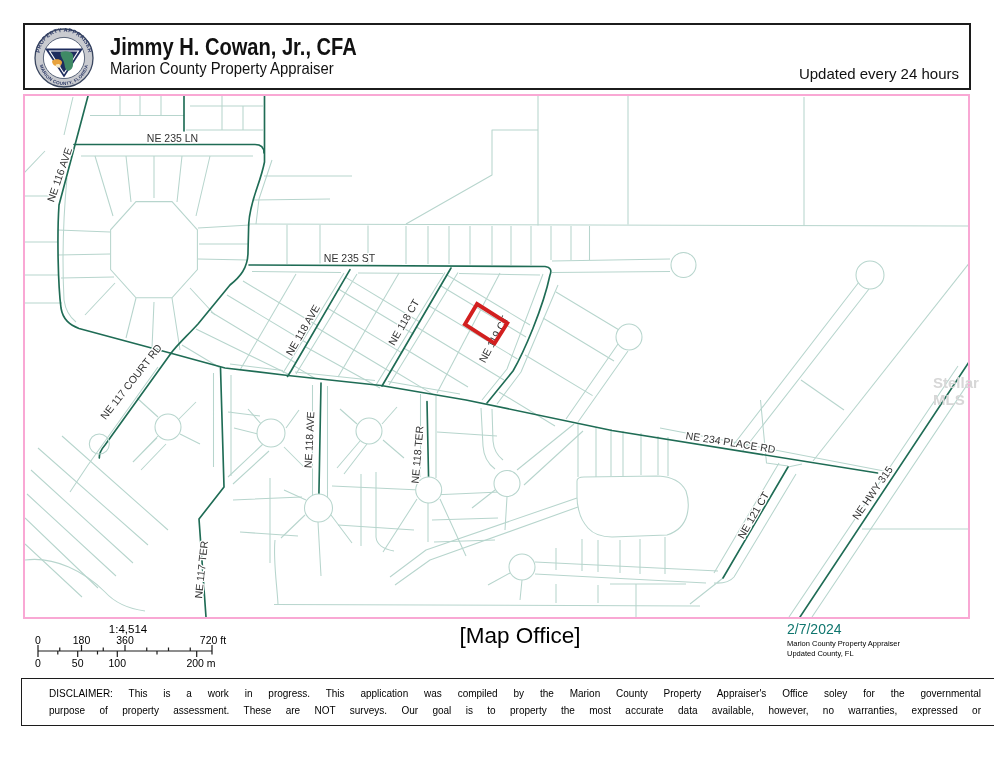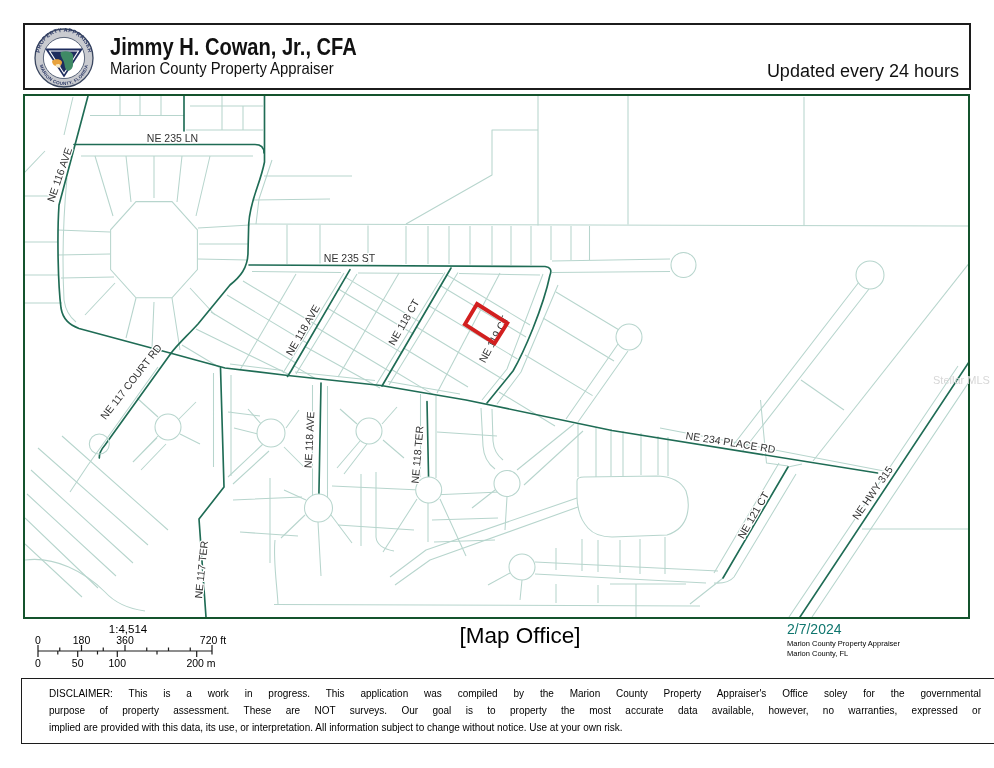--- a/index.html
+++ b/index.html
@@ -1,29 +1,29 @@
 <!DOCTYPE html>
 <html><head>
 <meta charset="utf-8">
 <style>
 html,body{margin:0;padding:0;background:#fff;}
 body{width:994px;height:768px;position:relative;font-family:"Liberation Sans",sans-serif;overflow:hidden;}
 .abs{position:absolute;}
 #hdr{left:23px;top:23px;width:944px;height:63px;border:2px solid #1c1c1c;}
 #hdr h1{position:absolute;left:85px;top:9px;margin:0;font-size:23.5px;font-weight:bold;color:#111;transform:scaleX(0.855);transform-origin:0 0;white-space:nowrap;}
 #hdr h2{position:absolute;left:85px;top:34px;margin:0;font-size:16.5px;font-weight:normal;color:#111;transform:scaleX(0.9);transform-origin:0 0;white-space:nowrap;}
-#upd{position:absolute;right:10px;bottom:6px;font-size:18px;color:#111;}
-#map{left:23px;top:94px;width:943px;height:521px;border:2px solid #14532d;background:#fff;}
+#upd{position:absolute;right:10px;bottom:6px;font-size:15px;color:#111;}
+#map{left:23px;top:94px;width:943px;height:521px;border:2px solid #f9a8d4;background:#fff;}
 #title{left:400px;top:623px;width:240px;text-align:center;font-size:22.5px;color:#000;}
 #date{left:787px;top:621px;font-size:14px;color:#0f766e;}
 #small1{left:787px;top:639px;font-size:7.5px;color:#000;}
 #small2{left:787px;top:649px;font-size:7.5px;color:#000;}
 #disc{left:21px;top:678px;width:932px;border:1.5px solid #1c1c1c;padding:6px 27px;font-size:10px;color:#000;line-height:17.2px;}
 #disc .j{text-align:justify;text-align-last:justify;}
-#wm{left:933px;top:374px;font-size:11px;color:#d7d7d7;z-index:9;}
+#wm{left:933px;top:374px;font-size:15px;color:#d7d7d7;z-index:9;font-weight:bold;}
 </style>
 </head>
 <body>
 
 <div id="hdr" class="abs">
 
 <svg class="abs" style="left:8px;top:2px" width="62" height="62" viewBox="0 0 62 62">
 <circle cx="31" cy="31" r="29" fill="#c9cbd0" stroke="#39465f" stroke-width="1.3"></circle>
 <circle cx="31" cy="31" r="20.6" fill="#ffffff" stroke="#39465f" stroke-width="0.8"></circle>
 <defs>
@@ -292,21 +292,20 @@
 <path d="M57.8,651 V654.5 M97.5,651 V654.5 M157,651 V654.5 M212,651 V654.5"></path>
 </g>
 </svg>
 
 <div id="title" class="abs">[Map Office]</div>
 
 <div id="date" class="abs">2/7/2024</div>
 
 <div id="small1" class="abs">Marion County Property Appraiser</div>
 
-<div id="small2" class="abs">Marion County, FL</div>
+<div id="small2" class="abs">Updated County, FL</div>
 
 <div id="disc" class="abs">
 <div class="j">DISCLAIMER: This is a work in progress. This application was compiled by the Marion County Property Appraiser's Office soley for the governmental</div>
 <div class="j">purpose of property assessment. These are NOT surveys. Our goal is to property the most accurate data available, however, no warranties, expressed or</div>
-<div>implied are provided with this data, its use, or interpretation. All information subject to change without notice. Use at your own risk.</div>
 </div>
 
 <div id="wm" class="abs">Stellar MLS</div>
 
 </body></html>

